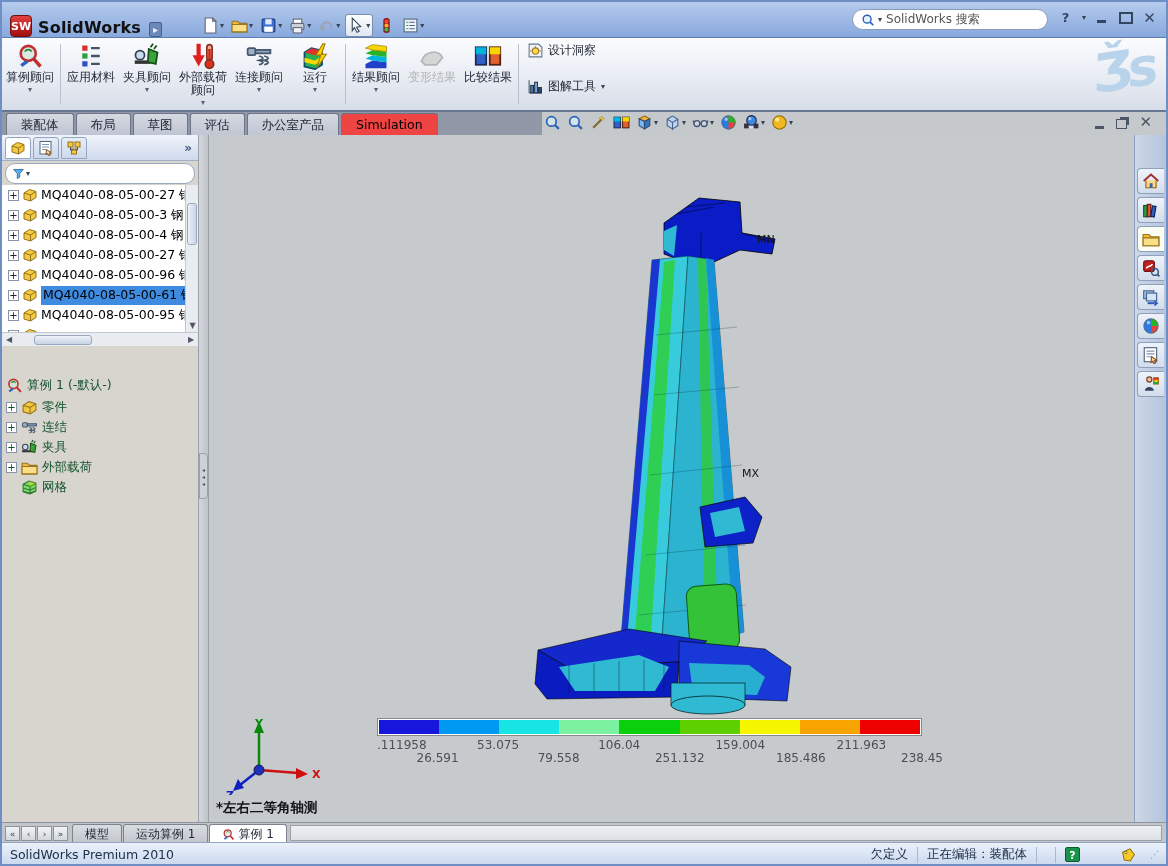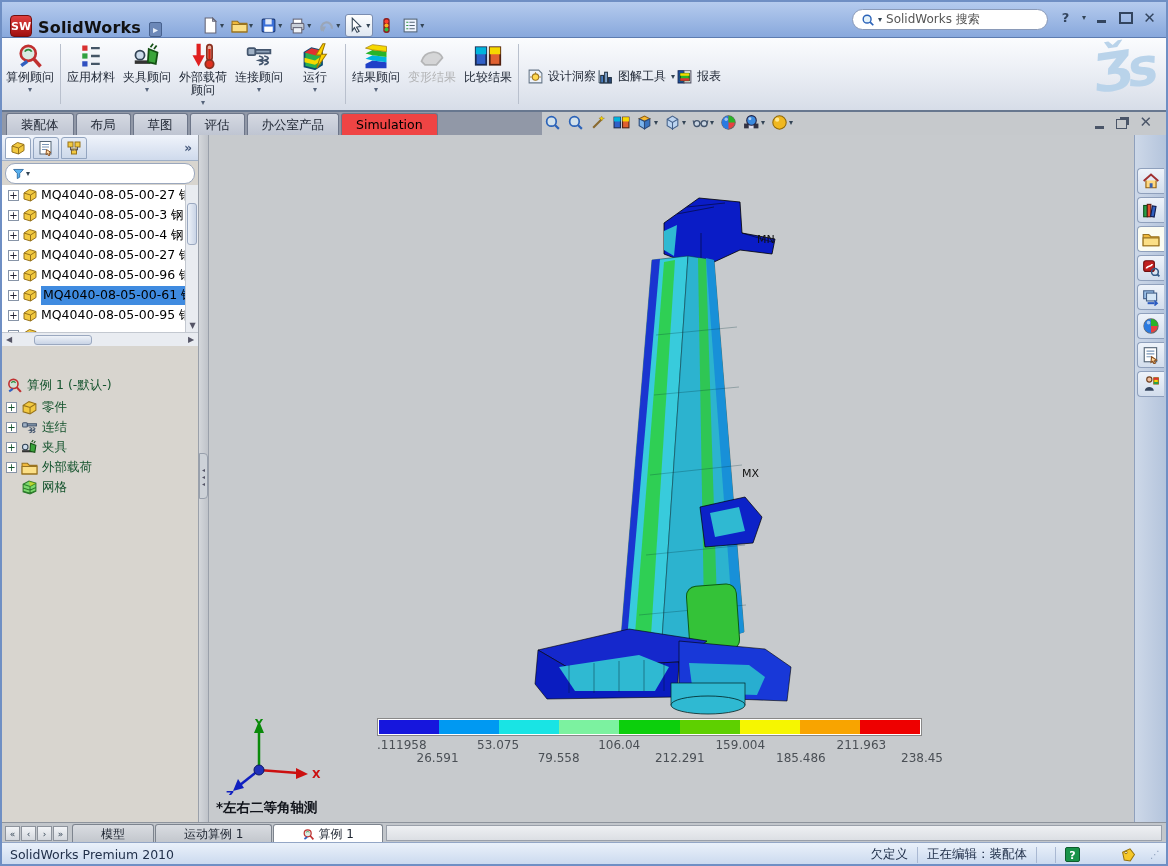--- a/index.html
+++ b/index.html
@@ -35,21 +35,21 @@
   .wc.close{font-size:15px;}
   
   .ribbon{position:absolute;left:0;top:36px;width:100%;height:74px;
     background:linear-gradient(#fbfcfe,#e8ecf3 55%,#d7dde8);border-bottom:2px solid #67778f;display:flex;}
   .rb{width:56px;padding-top:4px;display:flex;flex-direction:column;align-items:center;color:#1d2533;}
   .rb svg{width:28px;height:28px;}
   .rb .lbl{font-size:12px;line-height:13px;text-align:center;margin-top:1px;width:52px;}
   .rb .dd{font-size:8px;color:#55637a;margin-top:1px;}
   .rb.disabled{color:#98a2b2;filter:grayscale(1);opacity:.75;}
   .rsep{width:1px;background:#b9c0cd;margin:6px 2px;}
-  .rside{display:flex;flex-direction:row;justify-content:flex-start;padding:4px 0 0 6px;gap:1px;}
+  .rside{display:flex;flex-direction:column;justify-content:flex-start;padding:4px 0 0 6px;gap:19px;}
   .rside .srow{display:flex;align-items:center;gap:4px;font-size:12px;color:#1d2533;}
   .rside .srow svg{width:17px;height:17px;}
   .ds-logo{position:absolute;right:14px;top:2px;font-size:52px;font-style:italic;font-weight:bold;
     color:#b9d3ea;letter-spacing:-6px;transform:rotate(-8deg);}
   
   .tabrow{position:absolute;left:0;top:110px;width:100%;height:23px;background:#c6c9cc;}
   .tabrow .tabsbg{position:absolute;left:0;top:0;width:540px;height:23px;background:#9198a7;}
   .ctabs{position:absolute;left:4px;top:1px;display:flex;height:22px;}
   .ctab{padding:3px 14px 0 14px;font-size:12.5px;color:#1c2330;background:linear-gradient(#d5d9e2,#bfc5d2);
     border:1px solid #6d7689;border-bottom:none;border-radius:3px 3px 0 0;margin-right:2px;white-space:nowrap;}
@@ -106,21 +106,21 @@
   .taskpane{position:absolute;right:0;top:0;width:32px;height:100%;background:linear-gradient(90deg,#cdd8e8,#b4c4dc);border-left:1px solid #8fa0bc;}
   .tpbtn{width:27px;height:26px;margin:3px 0 0 2px;border:1px solid #8fa0bc;border-right:none;border-radius:4px 0 0 4px;
     background:linear-gradient(#eef3fa,#d2ddec);display:flex;align-items:center;justify-content:center;}
   .tpbtn.active{background:#fbfcf2;}
   .tpbtn svg{width:18px;height:18px;}
   
   .btabs{position:absolute;left:0;top:820px;width:100%;height:20px;background:#c2c6cb;border-top:1px solid #8d939c;display:flex;align-items:flex-end;}
   .bnav{display:flex;gap:1px;margin:0 4px 1px 3px;}
   .bnav span{width:15px;height:15px;background:linear-gradient(#f2f4f7,#d4d8de);border:1px solid #8d939c;font-size:9px;color:#345;
     display:flex;align-items:center;justify-content:center;}
-  .btab{height:18px;padding:2px 28px 0;font-size:12px;color:#1d2430;background:linear-gradient(#d9dce1,#c3c7cd);
+  .btab{height:18px;padding:2px 12px 0;font-size:12px;color:#1d2430;background:linear-gradient(#d9dce1,#c3c7cd);
     border:1px solid #7d848e;border-bottom:none;border-radius:3px 3px 0 0;margin-right:1px;display:flex;align-items:center;gap:3px;white-space:nowrap;}
   .btab.active{background:#fff;}
   .btab svg{width:13px;height:13px;}
   .bfill{flex:1;height:16px;margin:0 4px 1px 2px;background:linear-gradient(#eef0f3,#dcdfe4);border:1px solid #9aa0aa;}
   
   .status{position:absolute;left:0;top:840px;width:100%;height:24px;background:linear-gradient(#eaf1fa,#c9d8ee);
     border-top:1px solid #93a6c6;display:flex;align-items:center;font-size:12.5px;color:#21304a;}
   .status .left{margin-left:8px;}
   .status .right{margin-left:auto;display:flex;align-items:center;gap:0;}
   .ssep{width:1px;height:16px;background:#a9b8d2;margin:0 9px;}
@@ -759,21 +759,21 @@
           <span style="background: rgb(246, 246, 0);"></span>
           <span style="background: rgb(248, 164, 0);"></span>
           <span style="background: rgb(238, 0, 0);"></span>
         </div>
         <div class="lticks">
           <span class="tk t" style="left:0%;transform:none">.111958</span>
           <span class="tk b" style="left:11.11%">26.591</span>
           <span class="tk t" style="left:22.22%">53.075</span>
           <span class="tk b" style="left:33.33%">79.558</span>
           <span class="tk t" style="left:44.44%">106.04</span>
-          <span class="tk b" style="left:55.55%">212.291</span>
+          <span class="tk b" style="left:55.55%">251.132</span>
           <span class="tk t" style="left:66.66%">159.004</span>
           <span class="tk b" style="left:77.77%">185.486</span>
           <span class="tk t" style="left:88.88%">211.963</span>
           <span class="tk b" style="left:100%">238.45</span>
         </div>
       </div>
 
       <svg class="triadsvg" style="left:15px;top:580px" width="100" height="80">
         <line x1="35" y1="55" x2="35" y2="16" stroke="#0a8a0a" stroke-width="2.5"></line>
         <polygon points="35,6 30,18 40,18" fill="#0a8a0a"></polygon>

